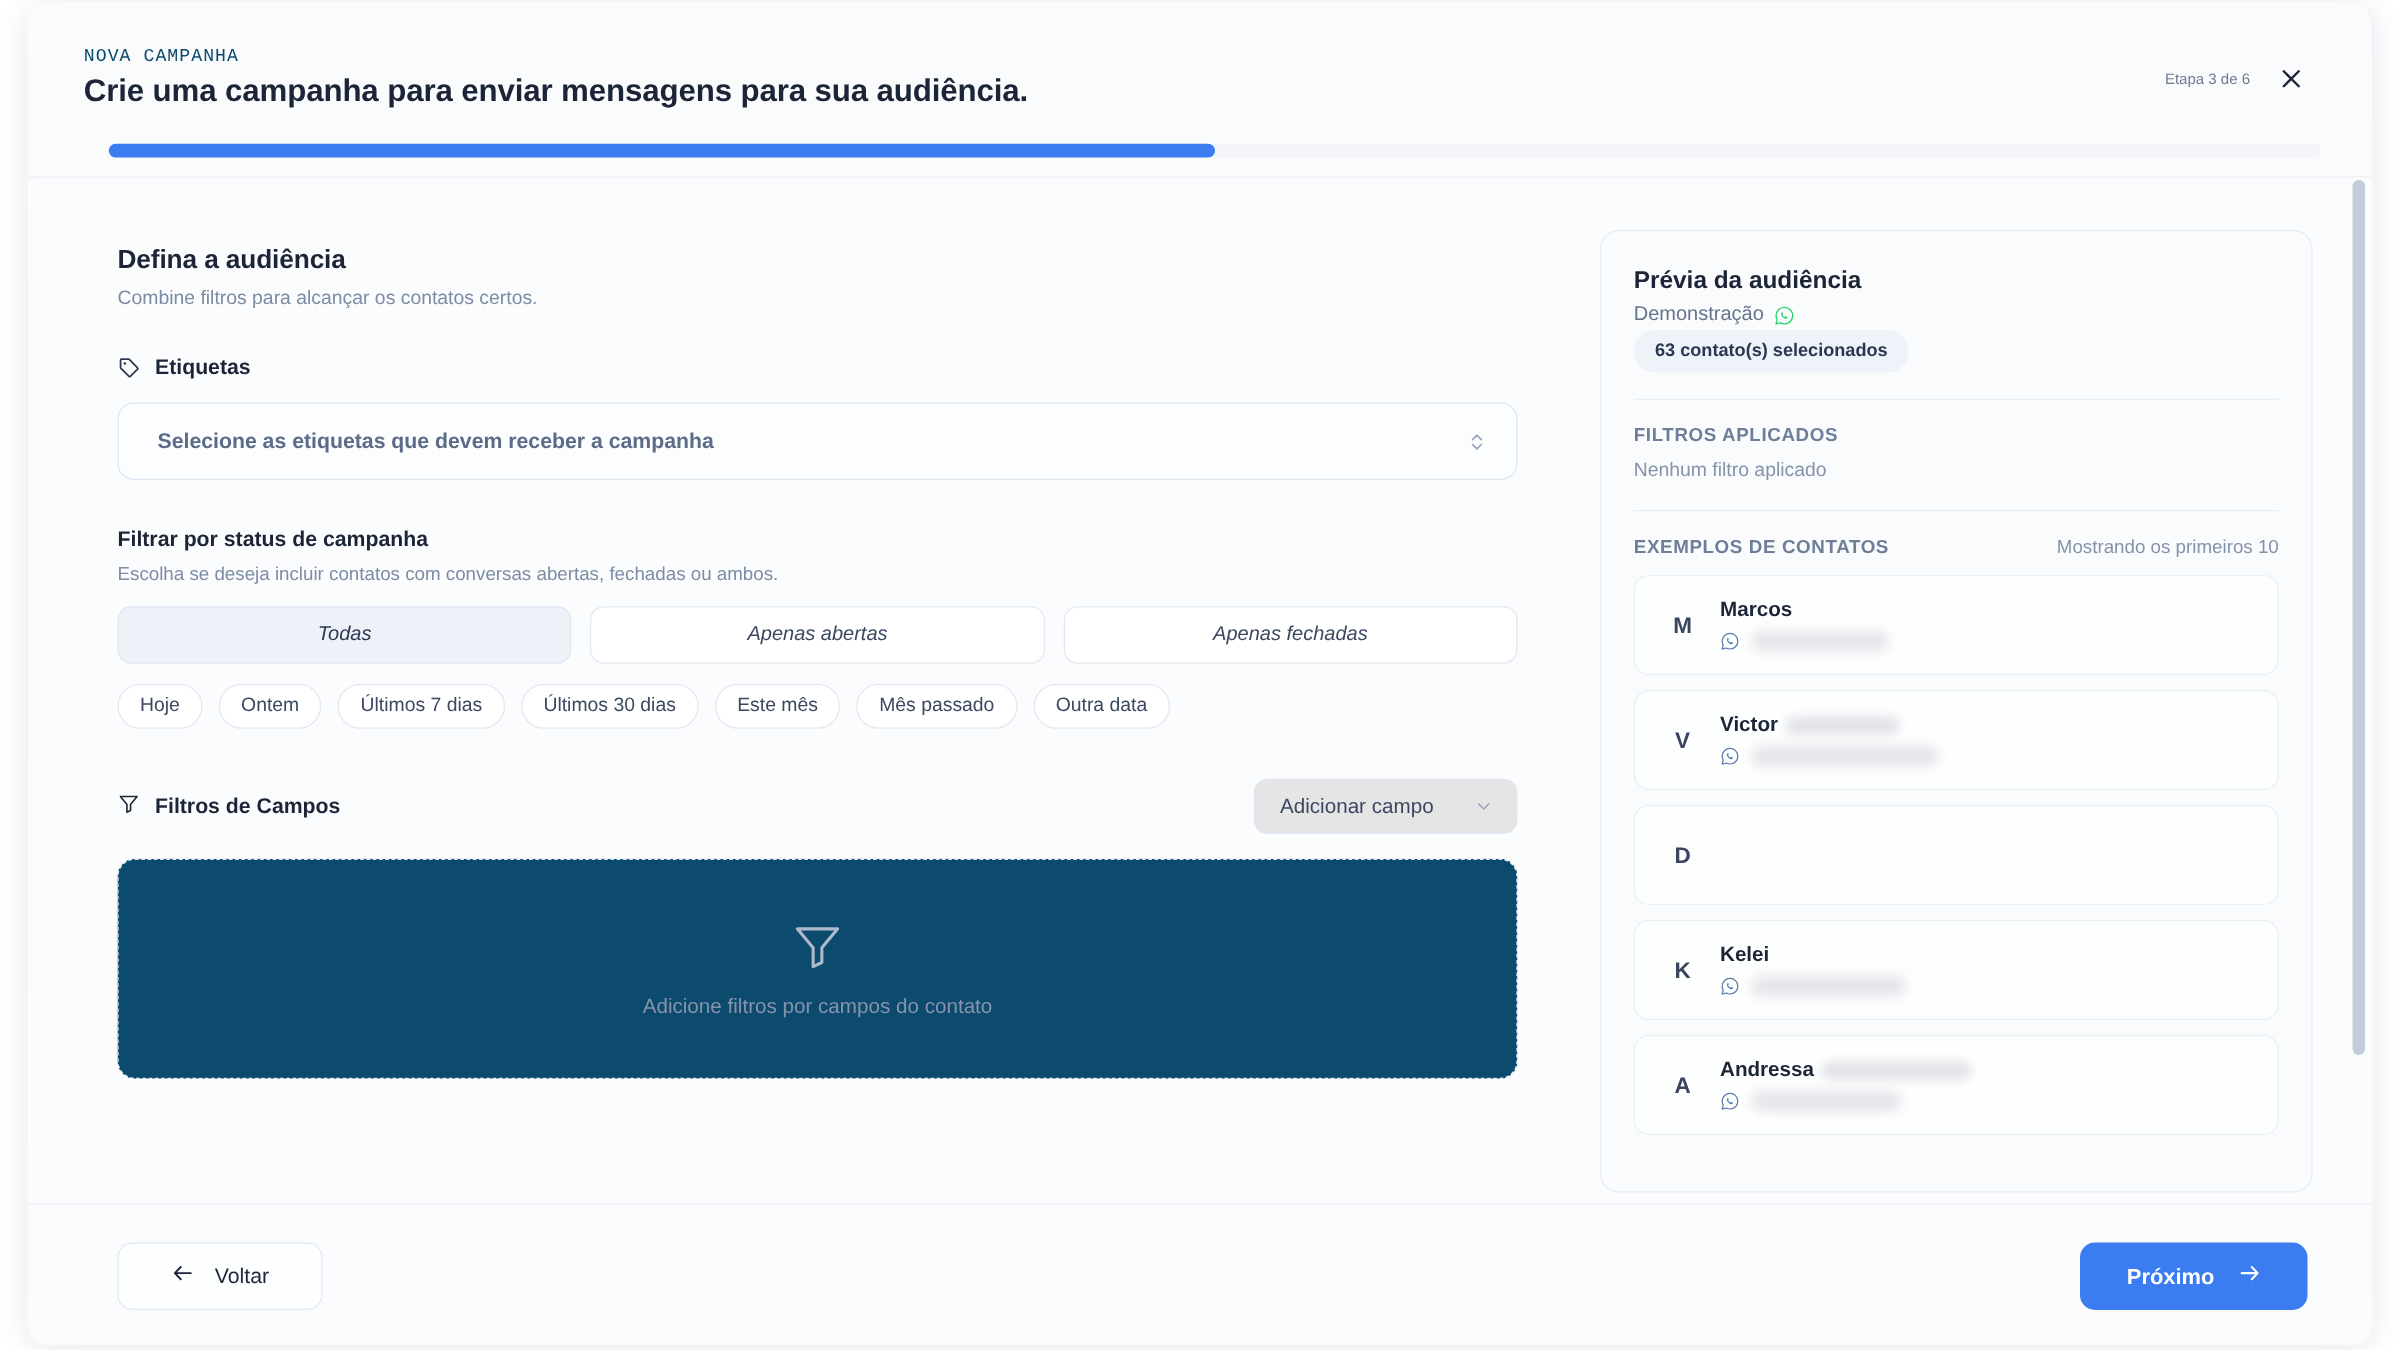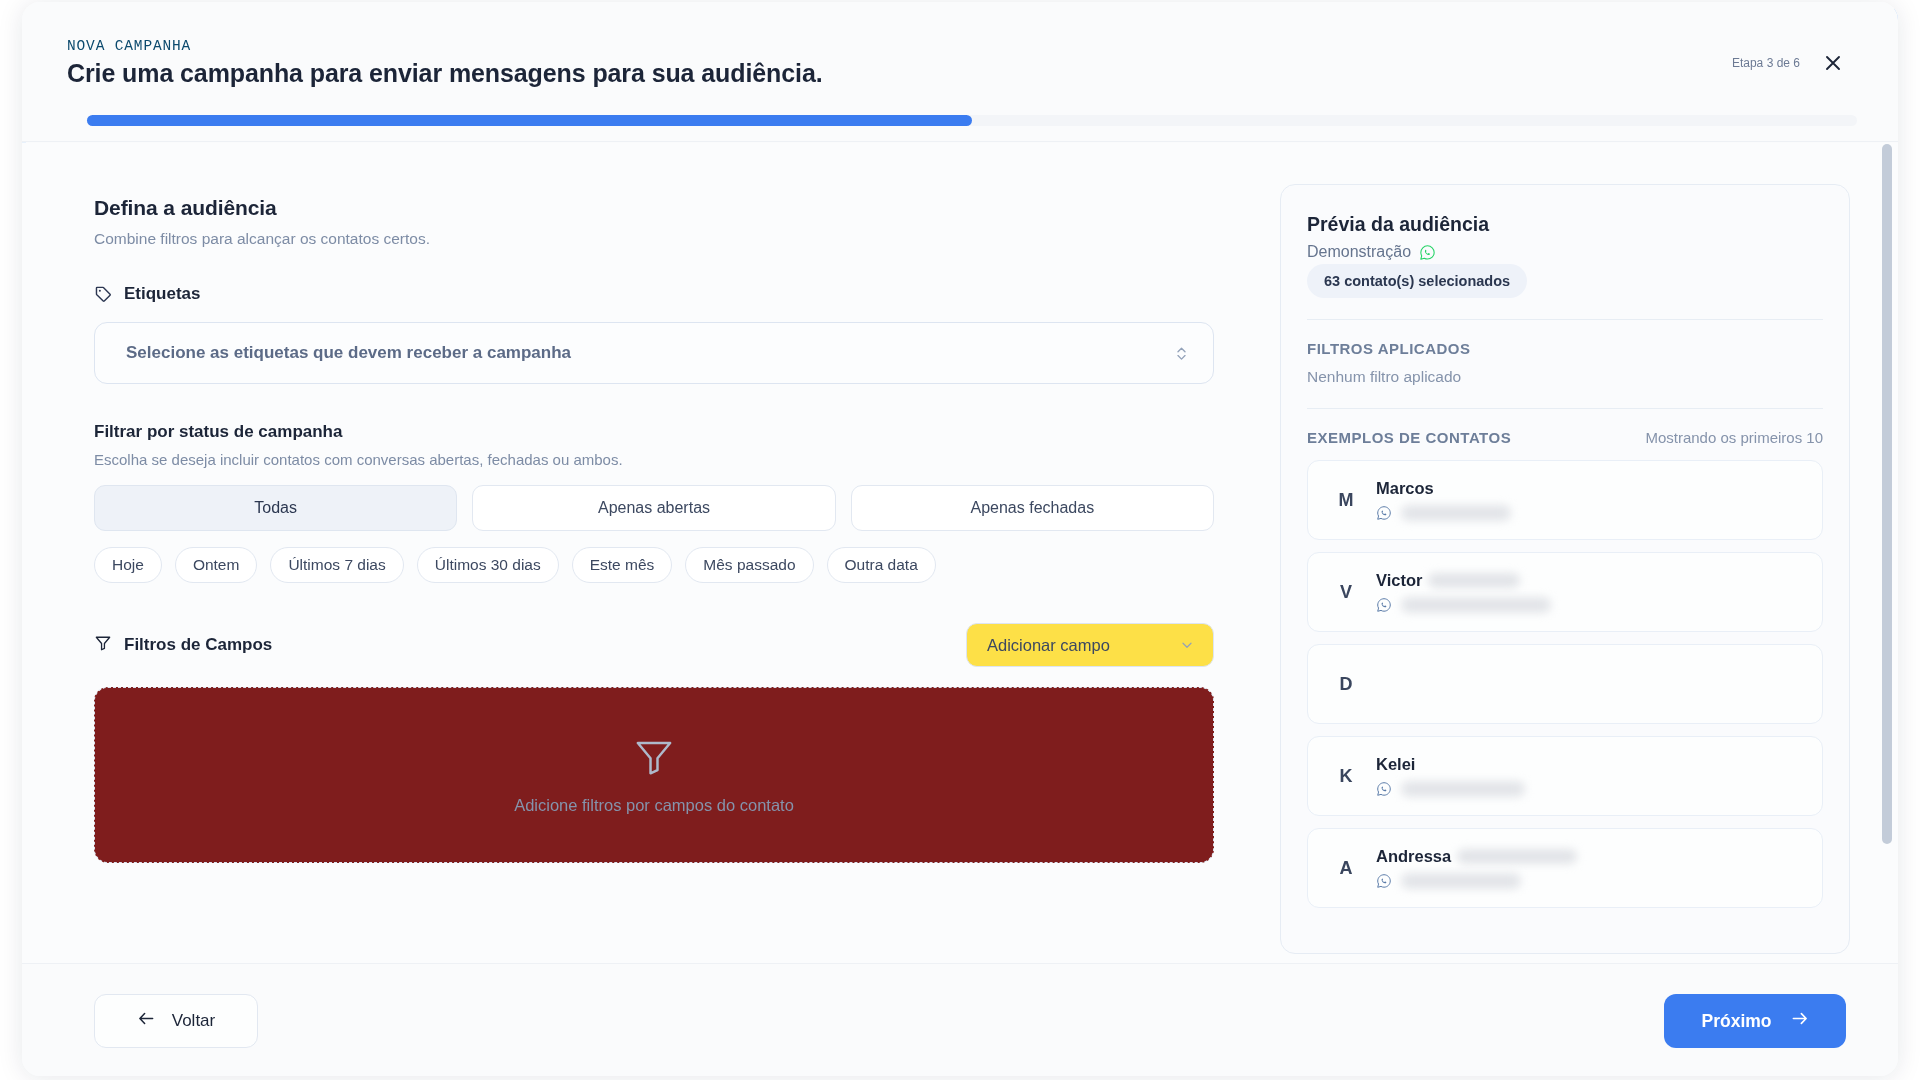--- a/index.html
+++ b/index.html
@@ -195,20 +195,21 @@
   .seg {
     flex: 1;
     height: 46px;
     border-radius: 11px;
     border: 1px solid #e2e8f1;
     background: #ffffff;
     display: flex; align-items: center; justify-content: center;
     font-size: 16px;
     color: #3c4860;
     cursor: pointer;
+    font-style: italic;
   }
   .seg.active {
     background: #eef2f8;
     border-color: #dfe6f0;
     color: #2b3750;
     font-weight: 400;
   }
 
   .chip-row {
     margin-top: 16px;
@@ -234,38 +235,38 @@
     display: flex;
     align-items: center;
     justify-content: space-between;
     height: 44px;
   }
   .fields-head .lbl {
     display: flex; align-items: center; gap: 12px;
     font-size: 17px; font-weight: 700; color: #1c2538;
   }
   .add-field {
-    width: 248px; height: 44px;
+    width: 211px; height: 44px;
     border: 1px solid #dde5f1;
-    background: #fde047;
+    background: #e5e5e5;
     border-radius: 11px;
     display: flex; align-items: center;
     padding: 0 18px 0 20px;
     cursor: pointer;
   }
   .add-field .t { flex: 1; font-size: 16.5px; color: #3c4860; }
   .add-field .chev { color: #93a2b9; display: flex; }
 
   .dropzone {
     margin-top: 20px;
     width: 1120px;
     height: 176px;
     border: 1.6px dashed #dbe3ee;
     border-radius: 14px;
-    background: #7f1d1d;
+    background: #0c4a6e;
     display: flex;
     flex-direction: column;
     align-items: center;
     justify-content: center;
     gap: 17px;
   }
   .dropzone .fun { color: #aeb9cb; display: flex; }
   .dropzone .txt { font-size: 16.5px; color: #8593ab; }
 
   

